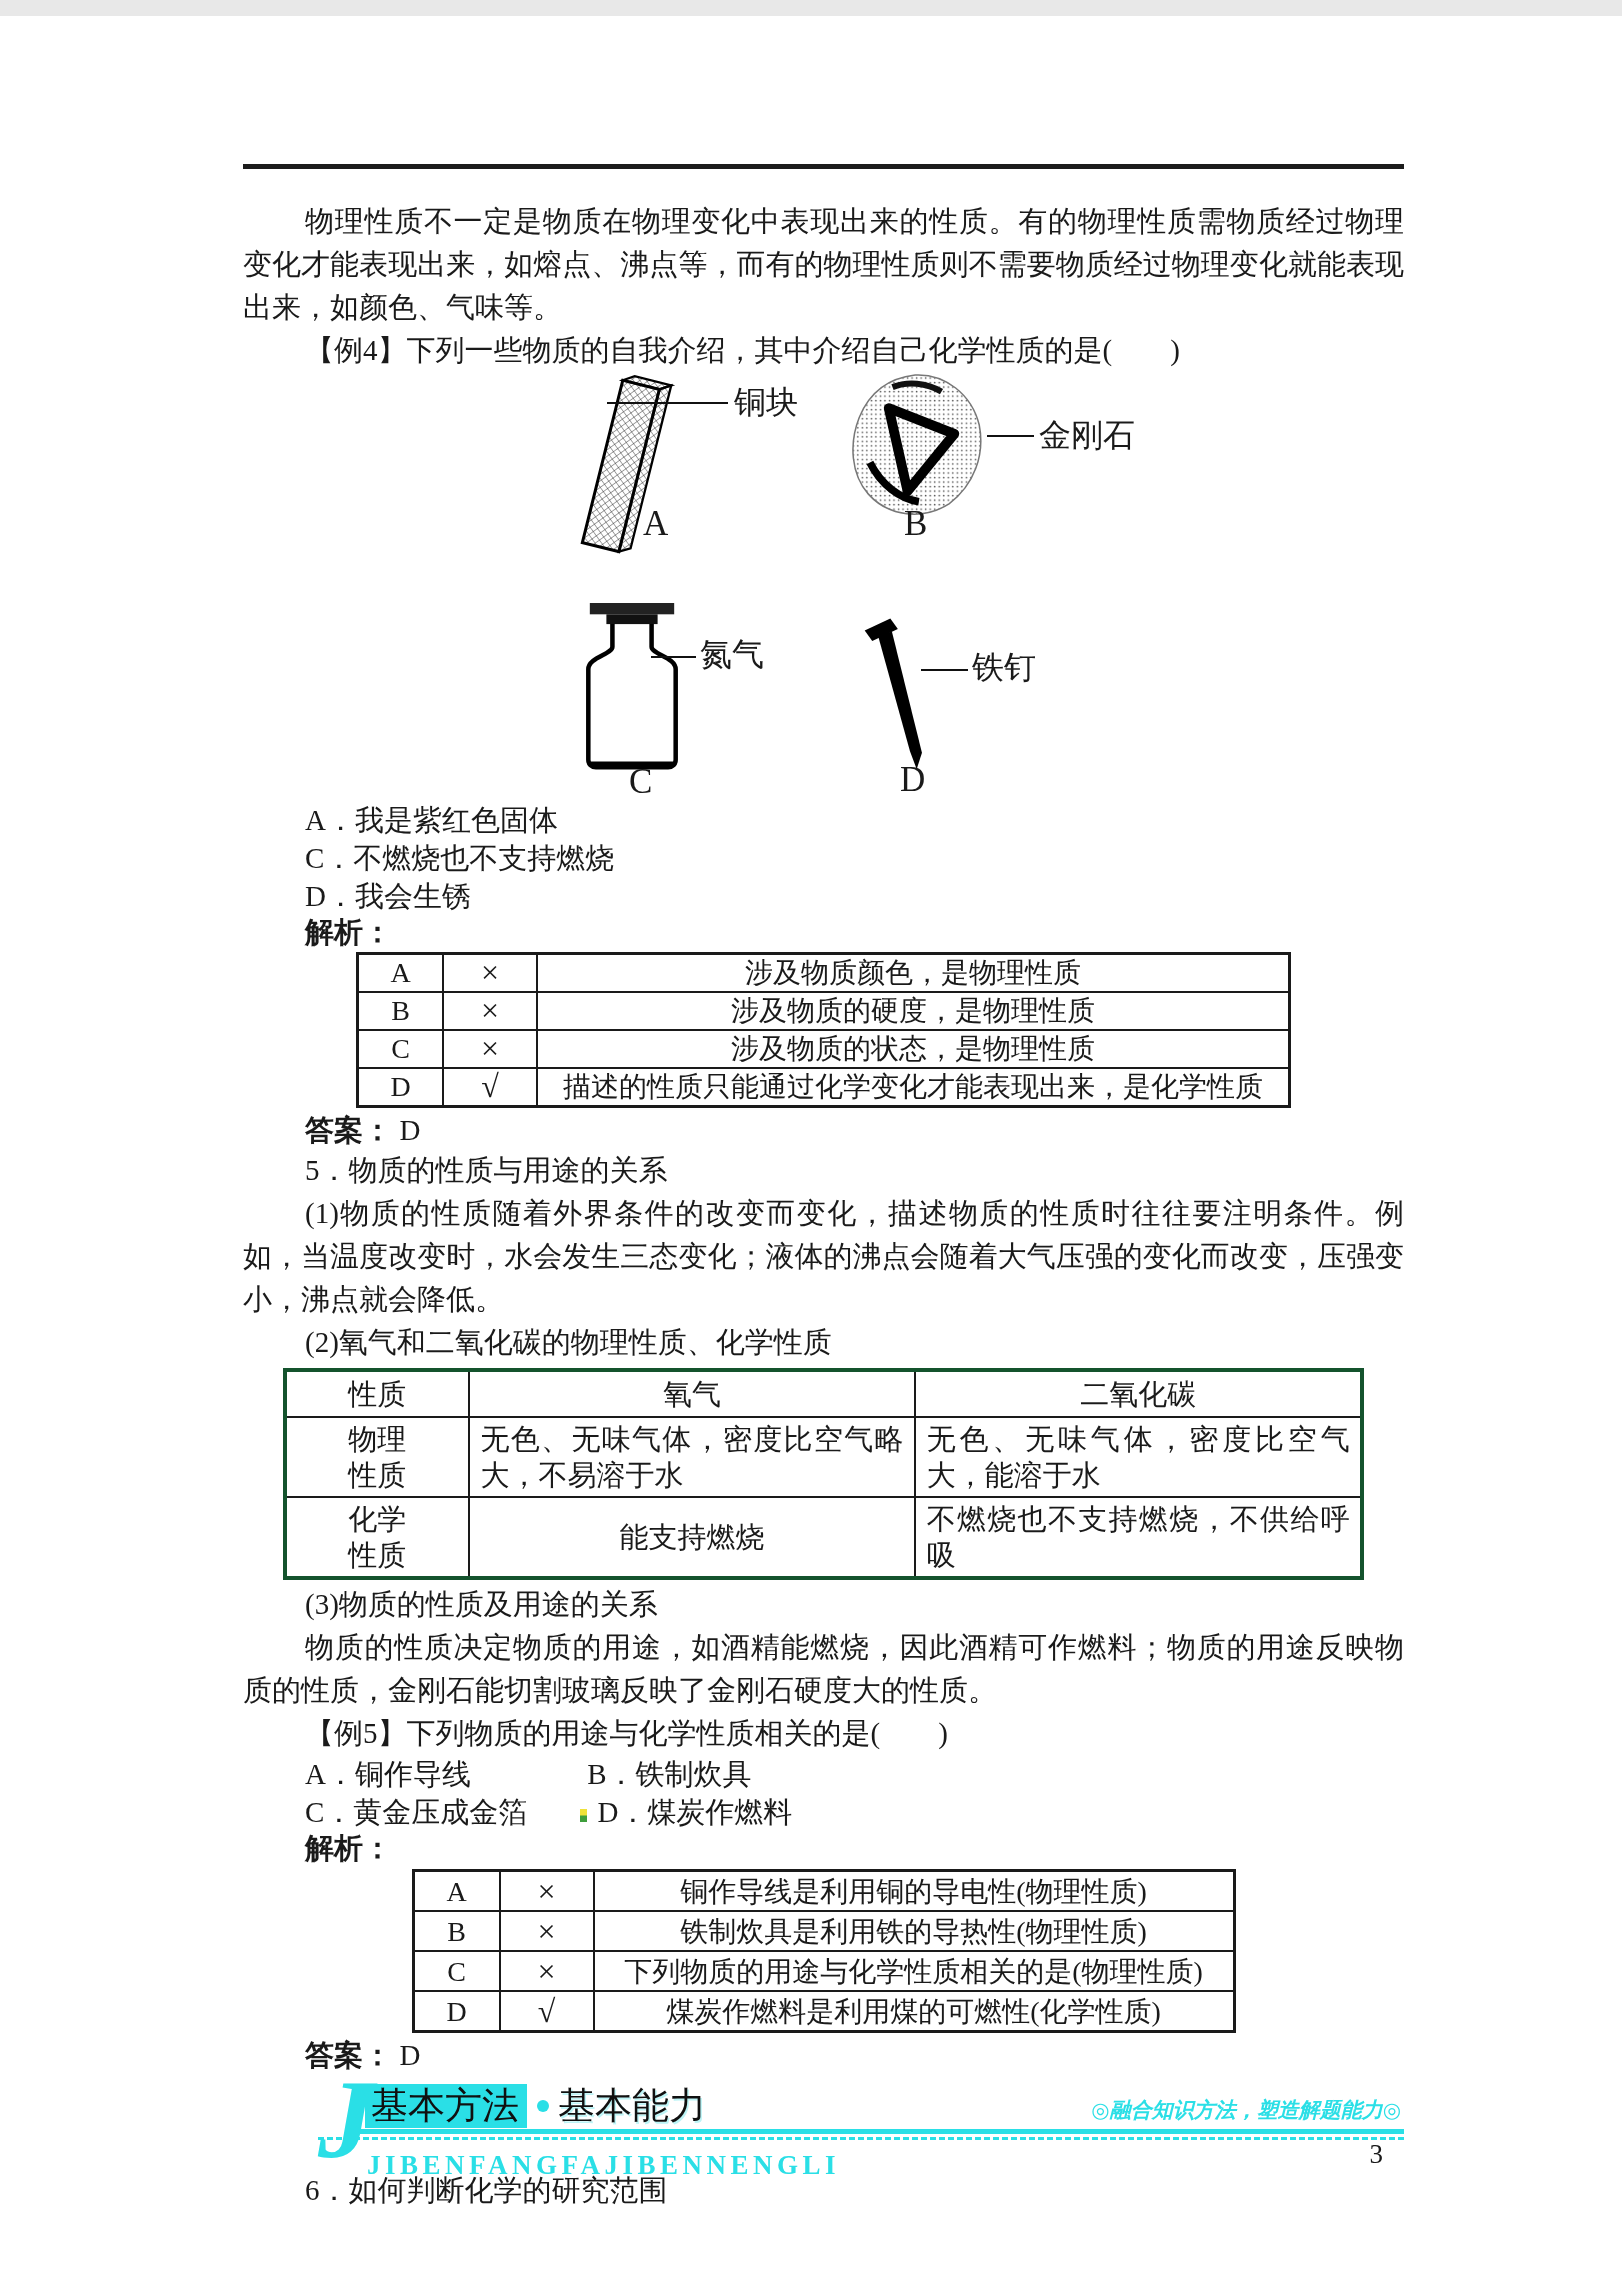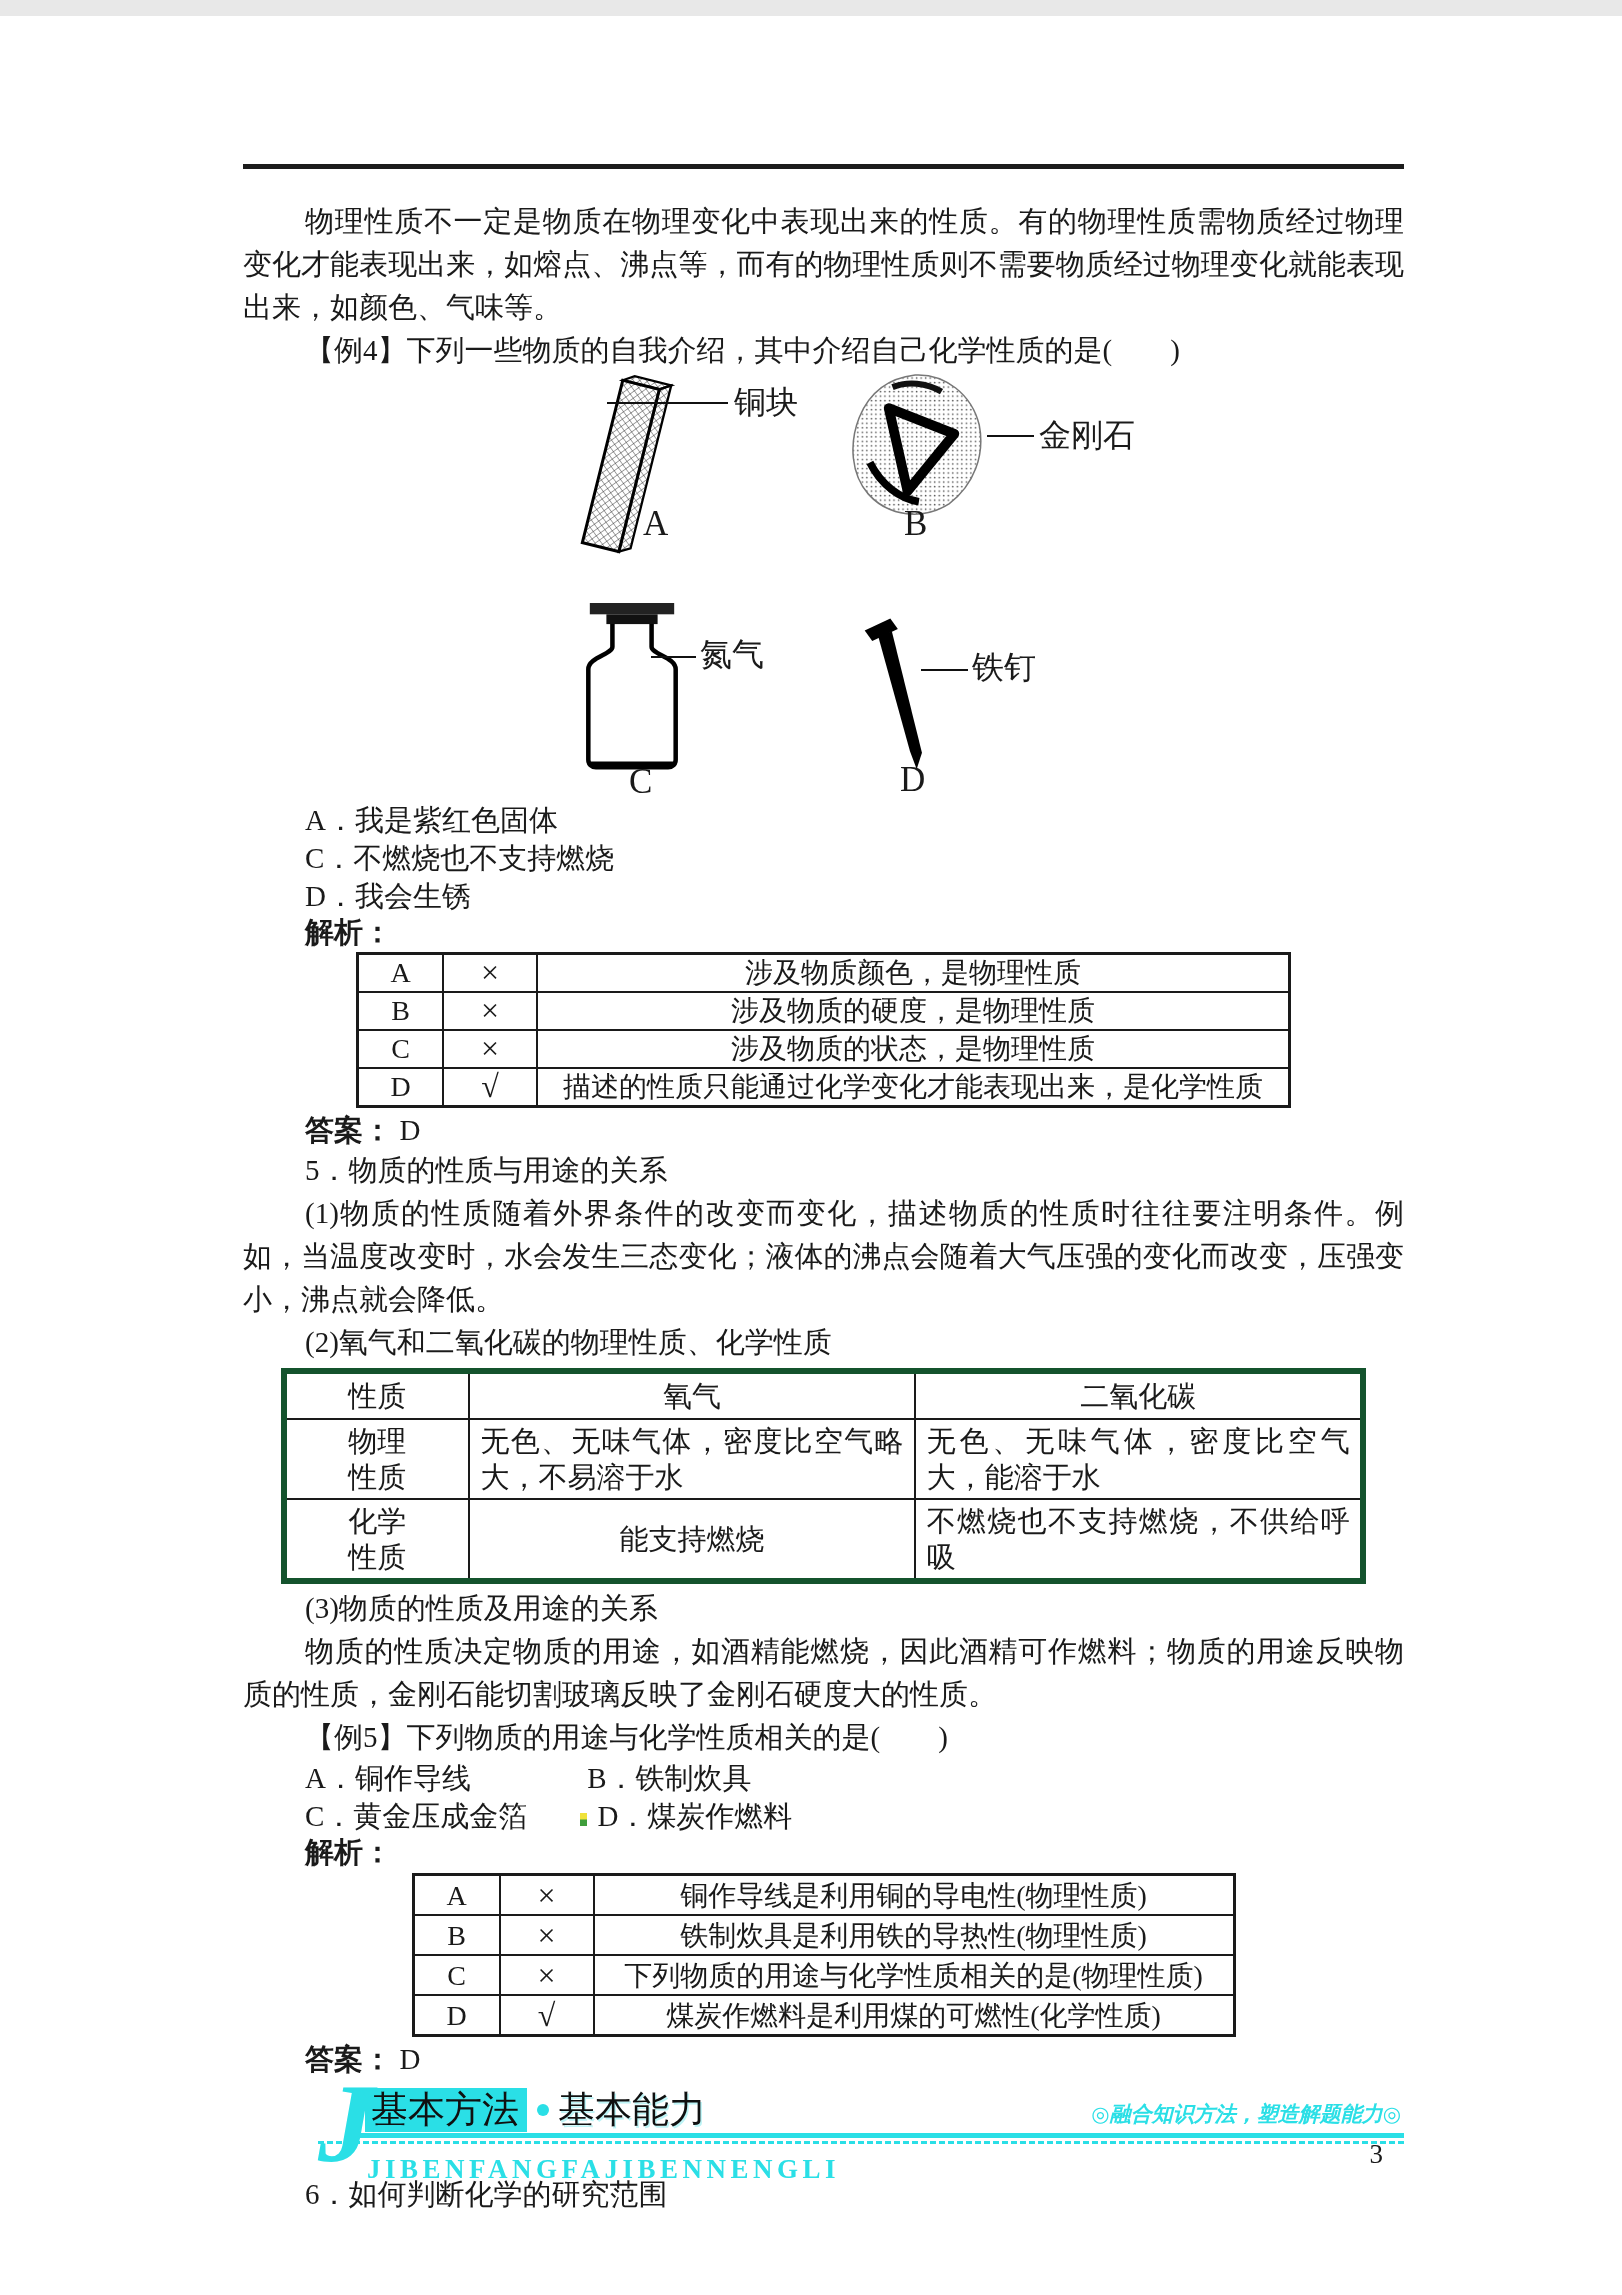--- a/index.html
+++ b/index.html
@@ -27,21 +27,21 @@
   .figsvg{position:absolute;}
 
   
   table{border-collapse:collapse;background:#fff;table-layout:fixed;}
   td{border:2.3px solid #1a1a1a;text-align:center;vertical-align:middle;}
   .t-mark{font-size:32px;}
   .t1{width:935px;margin:1.5px auto 3px auto;border:3px solid #1a1a1a;font-size:28px;}
   .t1 td{height:36px;line-height:33px;padding:0 4.5px;}
   .t1 .c-opt{width:74px;}
   .t1 .c-mark{width:83px;}
-  .t2{width:1069px;margin:4.5px auto 3px auto;border:6px solid #14532d;font-size:29px;}
+  .t2{width:1069px;margin:4.5px auto 3px auto;border:4px solid #14532d;font-size:29px;}
   .t2 td{line-height:36px;padding:3px 10.6px;}
   .t2 .c-name{width:160px;white-space:pre-line;text-align:center;}
   .t2 .c-gas{width:423px;font-family:Liberation Serif, serif;}
   .t2 .head td{height:38px;}
   .t2 .cell-left{text-align:justify;}
   .t2 .cell-center{text-align:center;}
   .t3{width:824px;margin:3px auto 3px auto;border:3px solid #1a1a1a;font-size:28px;}
   .t3 td{height:38px;line-height:35px;padding:0 4.5px;}
   .t3 .c-opt{width:75px;}
   .t3 .c-mark{width:83px;}

